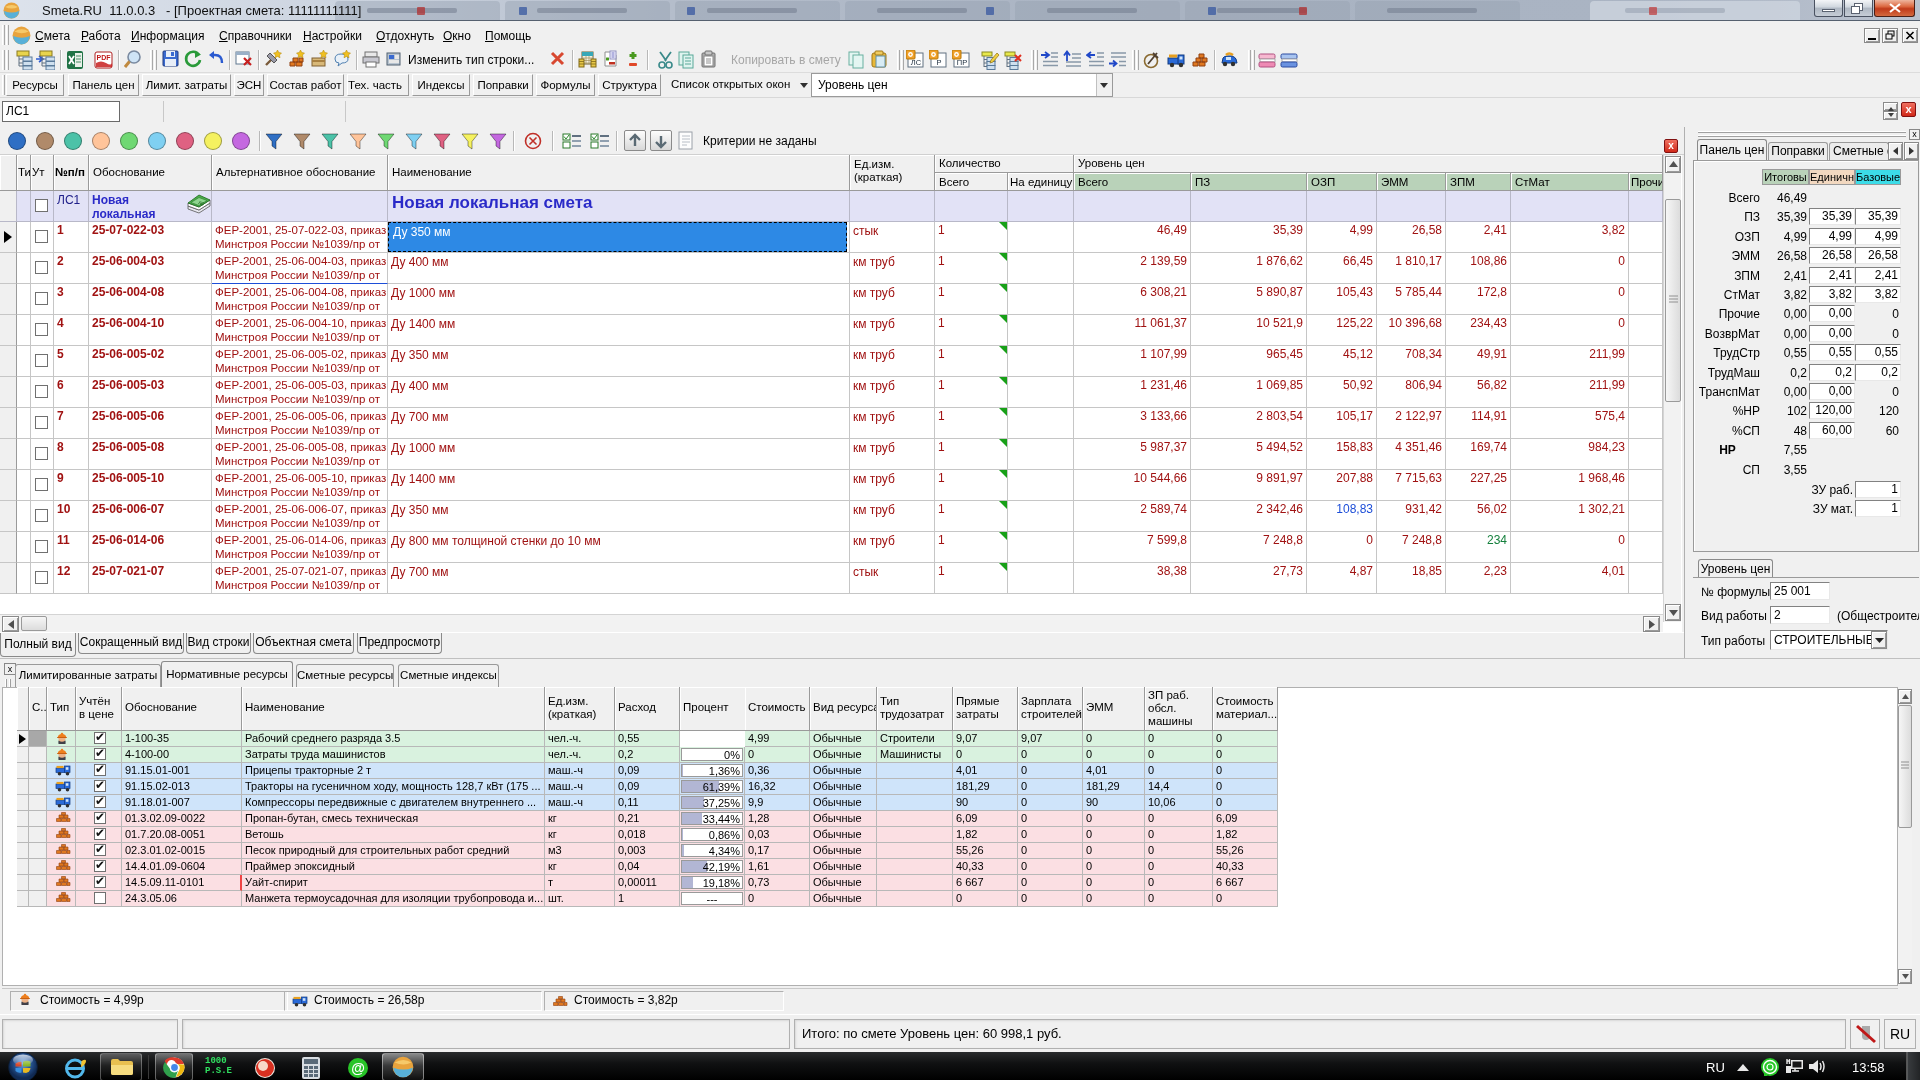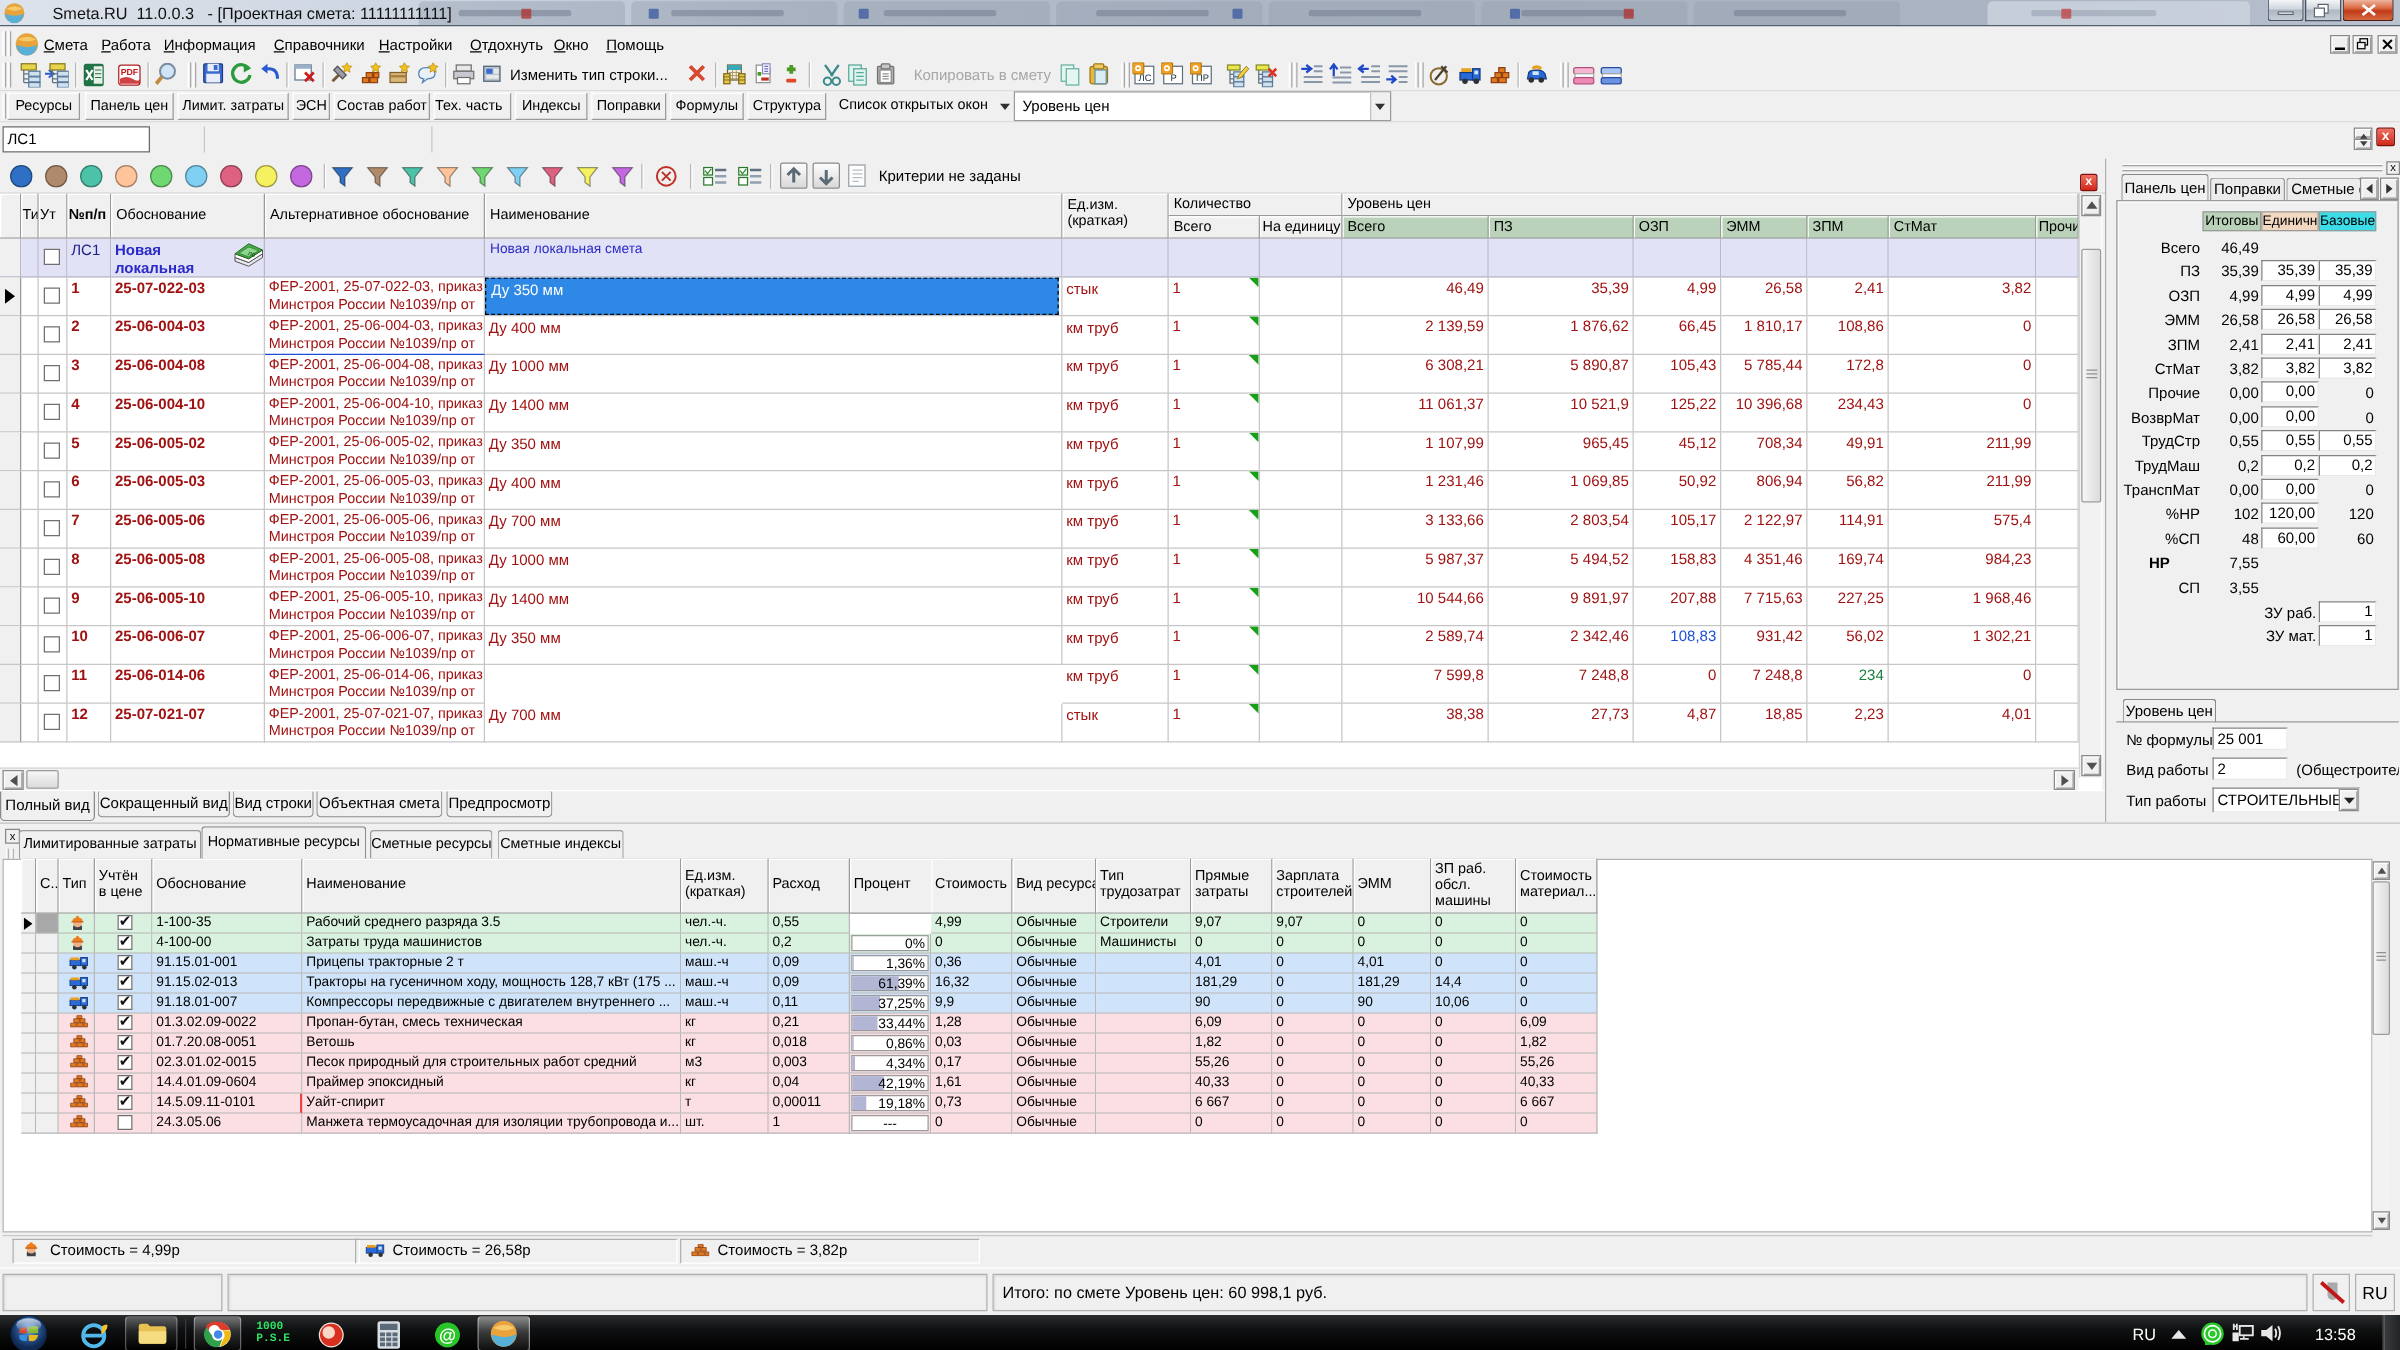--- a/index.html
+++ b/index.html
@@ -468,21 +468,21 @@
       <svg class="abs" style="left:96px;top:2px;" width="27" height="21" viewBox="0 0 27 21">
         <path d="M3 13 L14 17 L25 10 L25 13 L14 20 L3 16Z" fill="#e8e8f0" stroke="#555" stroke-width=".8"></path>
         <path d="M3 10 L14 14 L25 7 L25 10 L14 17 L3 13Z" fill="#fff" stroke="#555" stroke-width=".8"></path>
         <path d="M3 10 L14 14 L25 7 L14 2Z" fill="#4cae4c" stroke="#1e6a1e" stroke-width=".8"></path>
         <path d="M6 9.5 L14 12.5 L22 7.5 L14 4.5Z" fill="#8fd48f" stroke="#2a7a2a" stroke-width=".6"></path>
         <text x="13" y="11" font-size="5.5" fill="#0a4a0a" transform="rotate(14 13 11)">лс</text>
       </svg>
     </div>
 <div class="cell" style="left:212px;top:36px;width:176px;height:31px;background:#e2e2f6;border-right:1px solid #b8b8c8;border-bottom:1px solid #b8b8c8;font-size:12px;"></div>
 <div class="cell" style="left:388px;top:36px;width:462px;height:31px;background:#e2e2f6;border-right:1px solid #b8b8c8;border-bottom:1px solid #b8b8c8;font-size:12px;">
-      <div style="padding:2px 0 0 4px;color:#2a2ac8;font-weight:normal;font-size:11px;">Новая локальная смета</div>
+      <div style="padding:2px 0 0 4px;color:#2a2ac8;font-weight:bold;font-size:17px;">Новая локальная смета</div>
     </div>
 <div class="cell" style="left:850px;top:36px;width:85px;height:31px;background:#e2e2f6;border-right:1px solid #b8b8c8;border-bottom:1px solid #b8b8c8;font-size:12px;"></div>
 <div class="cell" style="left:935px;top:36px;width:73px;height:31px;background:#e2e2f6;border-right:1px solid #b8b8c8;border-bottom:1px solid #b8b8c8;font-size:12px;"></div>
 <div class="cell" style="left:1008px;top:36px;width:66px;height:31px;background:#e2e2f6;border-right:1px solid #b8b8c8;border-bottom:1px solid #b8b8c8;font-size:12px;"></div>
 <div class="cell" style="left:1074px;top:36px;width:117px;height:31px;background:#e2e2f6;border-right:1px solid #b8b8c8;border-bottom:1px solid #b8b8c8;font-size:12px;"></div>
 <div class="cell" style="left:1191px;top:36px;width:116px;height:31px;background:#e2e2f6;border-right:1px solid #b8b8c8;border-bottom:1px solid #b8b8c8;font-size:12px;"></div>
 <div class="cell" style="left:1307px;top:36px;width:70px;height:31px;background:#e2e2f6;border-right:1px solid #b8b8c8;border-bottom:1px solid #b8b8c8;font-size:12px;"></div>
 <div class="cell" style="left:1377px;top:36px;width:69px;height:31px;background:#e2e2f6;border-right:1px solid #b8b8c8;border-bottom:1px solid #b8b8c8;font-size:12px;"></div>
 <div class="cell" style="left:1446px;top:36px;width:65px;height:31px;background:#e2e2f6;border-right:1px solid #b8b8c8;border-bottom:1px solid #b8b8c8;font-size:12px;"></div>
 <div class="cell" style="left:1511px;top:36px;width:118px;height:31px;background:#e2e2f6;border-right:1px solid #b8b8c8;border-bottom:1px solid #b8b8c8;font-size:12px;"></div>
@@ -726,20 +726,21 @@
 <div class="cell" style="left:0px;top:377px;width:17px;height:31px;border-right:1px solid #c6c6c6;border-bottom:1px solid #c6c6c6;font-size:12px;color:#a01212;text-align:left;padding:1px 3px 0 3px;background:#f0f0f0;border-right:1px solid #9a9a9a;"></div>
 <div class="cell" style="left:17px;top:377px;width:14px;height:31px;border-right:1px solid #c6c6c6;border-bottom:1px solid #c6c6c6;font-size:12px;color:#a01212;text-align:left;padding:1px 3px 0 3px;"></div>
 <div class="cell" style="left:31px;top:377px;width:23px;height:31px;border-right:1px solid #c6c6c6;border-bottom:1px solid #c6c6c6;font-size:12px;color:#a01212;text-align:left;padding:1px 3px 0 3px;">
       <div class="chk" style="left:4px;top:8px;"></div>
     </div>
 <div class="cell" style="left:54px;top:377px;width:35px;height:31px;border-right:1px solid #c6c6c6;border-bottom:1px solid #c6c6c6;font-size:12px;color:#a01212;text-align:left;padding:1px 3px 0 3px;"><b>11</b></div>
 <div class="cell" style="left:89px;top:377px;width:123px;height:31px;border-right:1px solid #c6c6c6;border-bottom:1px solid #c6c6c6;font-size:12px;color:#a01212;text-align:left;padding:1px 3px 0 3px;"><b>25-06-014-06</b></div>
 <div class="cell" style="left:212px;top:377px;width:176px;height:31px;border-right:1px solid #c6c6c6;border-bottom:1px solid #c6c6c6;font-size:12px;color:#a01212;text-align:left;padding:1px 3px 0 3px;">
       <div style="line-height:14px;font-size:11.5px;">ФЕР-2001, 25-06-014-06, приказ<br>Минстроя России №1039/пр от</div>
     </div>
+<div class="cell" style="left:388px;top:377px;width:462px;height:31px;border-right:1px solid #c6c6c6;border-bottom:1px solid #c6c6c6;font-size:12px;color:#a01212;text-align:left;padding:1px 3px 0 3px;padding-top:2px;">Ду 800 мм толщиной стенки до 10 мм</div>
 <div class="cell" style="left:850px;top:377px;width:85px;height:31px;border-right:1px solid #c6c6c6;border-bottom:1px solid #c6c6c6;font-size:12px;color:#a01212;text-align:left;padding:1px 3px 0 3px;padding-top:2px;">км труб</div>
 <div class="cell" style="left:935px;top:377px;width:73px;height:31px;border-right:1px solid #c6c6c6;border-bottom:1px solid #c6c6c6;font-size:12px;color:#a01212;text-align:left;padding:1px 3px 0 3px;">1<svg class="abs" style="right:0px;top:0px;" width="8" height="8" viewBox="0 0 8 8">
         <path d="M0 0 L8 0 L8 8Z" fill="#18a018"></path>
       </svg></div>
 <div class="cell" style="left:1008px;top:377px;width:66px;height:31px;border-right:1px solid #c6c6c6;border-bottom:1px solid #c6c6c6;font-size:12px;color:#a01212;text-align:left;padding:1px 3px 0 3px;"></div>
 <div class="cell" style="left:1074px;top:377px;width:117px;height:31px;border-right:1px solid #c6c6c6;border-bottom:1px solid #c6c6c6;font-size:12px;color:#a01212;text-align:right;padding:1px 3px 0 3px;">7 599,8</div>
 <div class="cell" style="left:1191px;top:377px;width:116px;height:31px;border-right:1px solid #c6c6c6;border-bottom:1px solid #c6c6c6;font-size:12px;color:#a01212;text-align:right;padding:1px 3px 0 3px;">7 248,8</div>
 <div class="cell" style="left:1307px;top:377px;width:70px;height:31px;border-right:1px solid #c6c6c6;border-bottom:1px solid #c6c6c6;font-size:12px;color:#a01212;text-align:right;padding:1px 3px 0 3px;">0</div>
 <div class="cell" style="left:1377px;top:377px;width:69px;height:31px;border-right:1px solid #c6c6c6;border-bottom:1px solid #c6c6c6;font-size:12px;color:#a01212;text-align:right;padding:1px 3px 0 3px;">7 248,8</div>
 <div class="cell" style="left:1446px;top:377px;width:65px;height:31px;border-right:1px solid #c6c6c6;border-bottom:1px solid #c6c6c6;font-size:12px;color:#15803d;text-align:right;padding:1px 3px 0 3px;">234</div>

